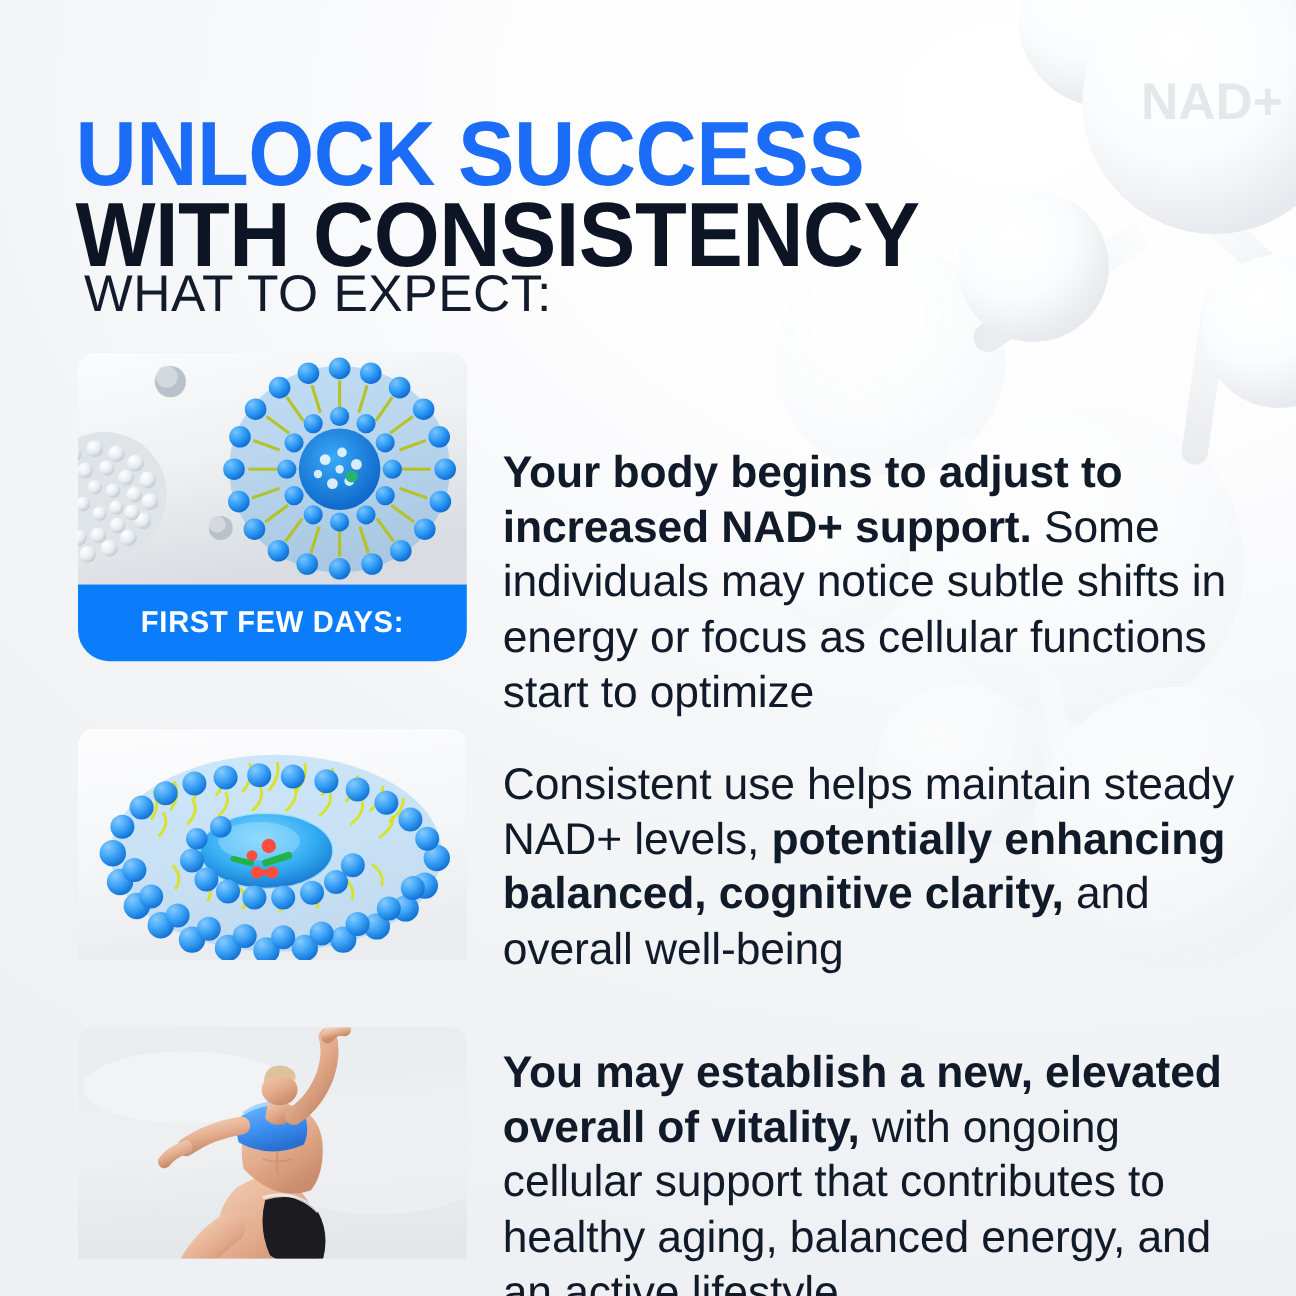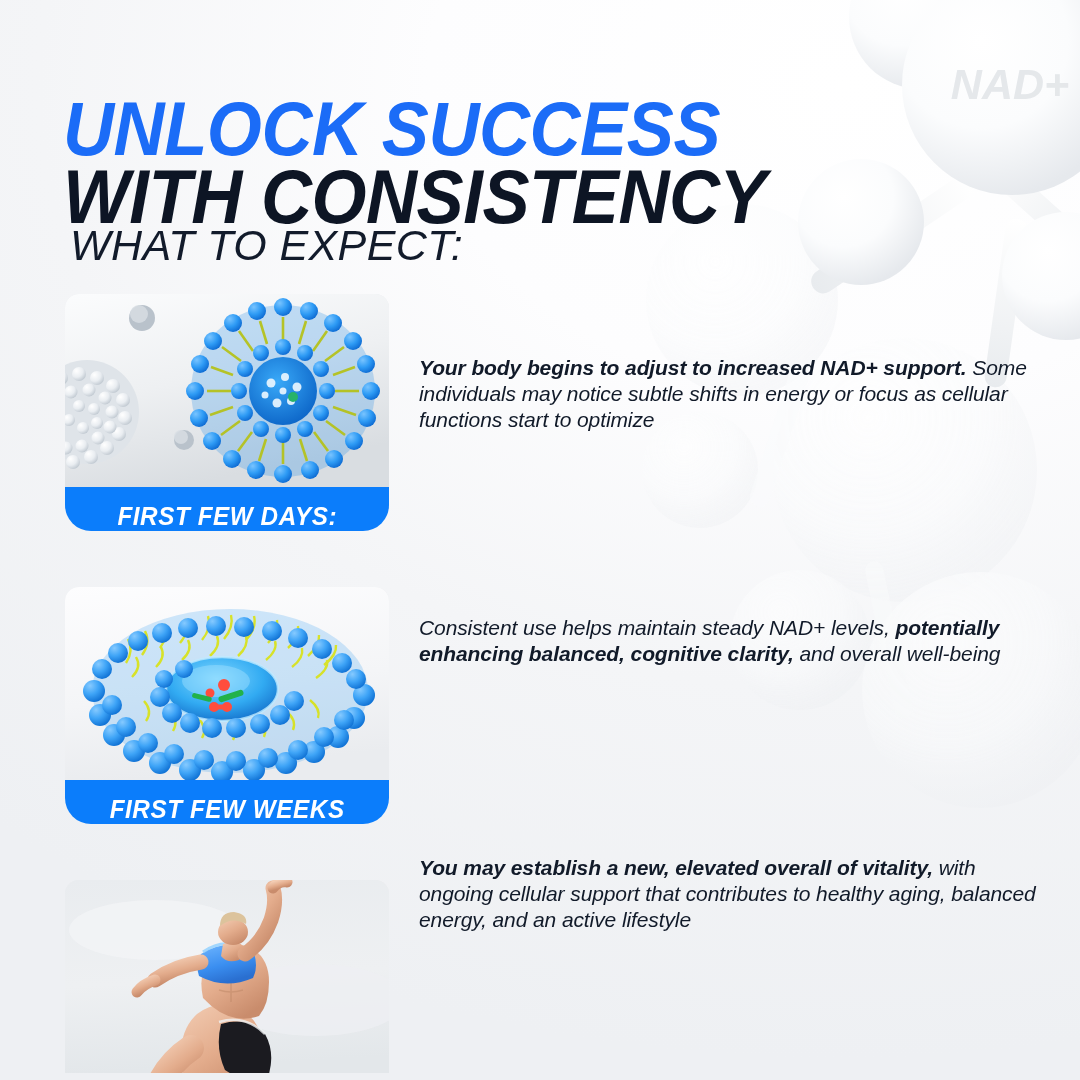--- a/index.html
+++ b/index.html
@@ -8,21 +8,20 @@
     font-family:"Liberation Sans","DejaVu Sans",sans-serif;
     background:#f2f3f5;
   }
 
   
   .stage{
     position:relative;width:1080px;height:1080px;overflow:hidden;
     background:
       radial-gradient(120% 90% at 78% 8%, #ffffff 0%, #fdfdfe 32%, #f4f5f7 62%, #eef0f3 100%),
       linear-gradient(160deg,#fbfbfc 0%,#f3f4f6 55%,#eceef1 100%);
-    font-style: italic;
   }
 
   
   .bg-molecule{position:absolute;inset:0;pointer-events:none;}
   .bg-molecule svg{position:absolute;display:block;}
 
   
   .headline{
     position:absolute;left:63px;top:44px;width:860px;
     line-height:0.90;
@@ -47,39 +46,39 @@
   .card{position:relative;width:324px;margin-bottom:56px;}
   .card:last-child{margin-bottom:0;}
 
   .card-photo{
     position:relative;width:324px;height:193px;
     border-radius:14px 14px 0 0;
     overflow:hidden;
     background:#e9ebee;
   }
   .card-badge{
-    position:relative;width:324px;height:44px;
+    position:relative;width:324px;height:64px;
     background:#0b7dfb;
     border-radius:0 0 26px 26px;
-    display:flex;align-items:flex-end;justify-content:center;
+    display:flex;align-items:center;justify-content:center;
   }
   .card-badge span{
     color:#ffffff;font-weight:700;font-size:25px;letter-spacing:0.6px;
     transform:scaleX(0.97);
   }
 
   
   .ill{position:absolute;inset:0;}
   .ill svg{width:100%;height:100%;display:block;}
 
   
   .texts{position:absolute;left:419px;top:294px;width:635px;}
   .blurb{
     position:absolute;left:0;width:635px;
-    font-size:21px;line-height:1.235;
+    font-size:37px;line-height:1.235;
     color:#111a29;font-weight:400;
     letter-spacing:-0.1px;
   }
   .blurb b{font-weight:700;}
   #blurb-0{top:40px;}
   #blurb-1{top:300px;}
   #blurb-2{top:540px;}
 </style>
 </head>
 <body>
@@ -409,23 +408,20 @@
                   <circle cx="6" cy="70" r="10" fill="url(#blueBall2)"></circle>
                 <circle cx="38" cy="67" r="10" fill="url(#blueBall2)"></circle>
                   <circle cx="68" cy="59" r="10" fill="url(#blueBall2)"></circle>
                 <circle cx="94" cy="46" r="10" fill="url(#blueBall2)"></circle>
                   <circle cx="114" cy="29" r="10" fill="url(#blueBall2)"></circle>
               </g>
             </g>
           </svg>
         </div>
       </div>
-      <div class="card-badge">
-        <span>FIRST FEW WEEKS</span>
-      </div>
     </div>
 
     <div class="card">
       <div class="card-photo">
         <div class="ill">
           <svg viewBox="0 0 324 193" preserveAspectRatio="xMidYMid slice">
             <defs>
               <linearGradient id="sky" x1="0" y1="0" x2="0.1" y2="1">
                 <stop offset="0%" stop-color="#e9ecef"></stop>
                 <stop offset="55%" stop-color="#eef0f2"></stop>

